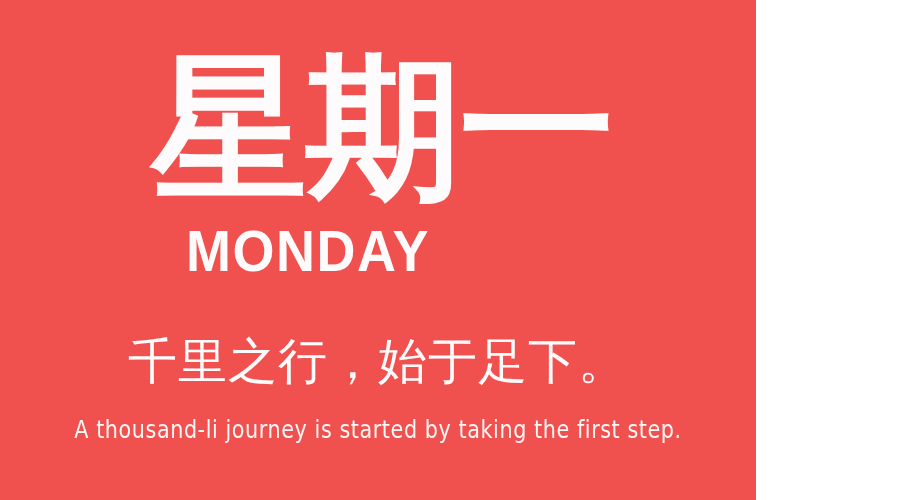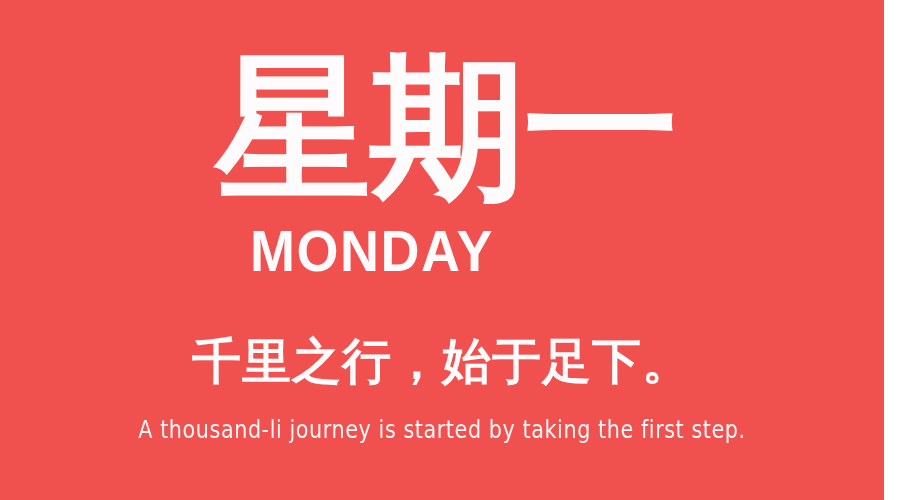--- a/index.html
+++ b/index.html
@@ -8,21 +8,21 @@
   }
   body {
     width: 900px;
     height: 500px;
     overflow: hidden;
     font-family: "Liberation Sans", sans-serif;
   }
 
   #card {
     position: relative;
-    width: 884px;
+    width: 756px;
     height: 500px;
     background: #F0514F;
     box-sizing: border-box;
     overflow: hidden;
   }
 
   
   #weekday-cjk {
     position: absolute;
     left: 0;
@@ -60,21 +60,21 @@
 
   
   #proverb-cjk {
     position: absolute;
     left: 0;
     right: 0;
     top: 333px;
     text-align: center;
     color: #FDFBFB;
     font-family: "DejaVu Sans", "Liberation Sans", sans-serif;
-    font-weight: 700;
+    font-weight: 400;
     font-size: 49px;
     line-height: 58px;
     letter-spacing: 1px;
     white-space: nowrap;
   }
 
   
   #proverb-en {
     position: absolute;
     left: 0;

